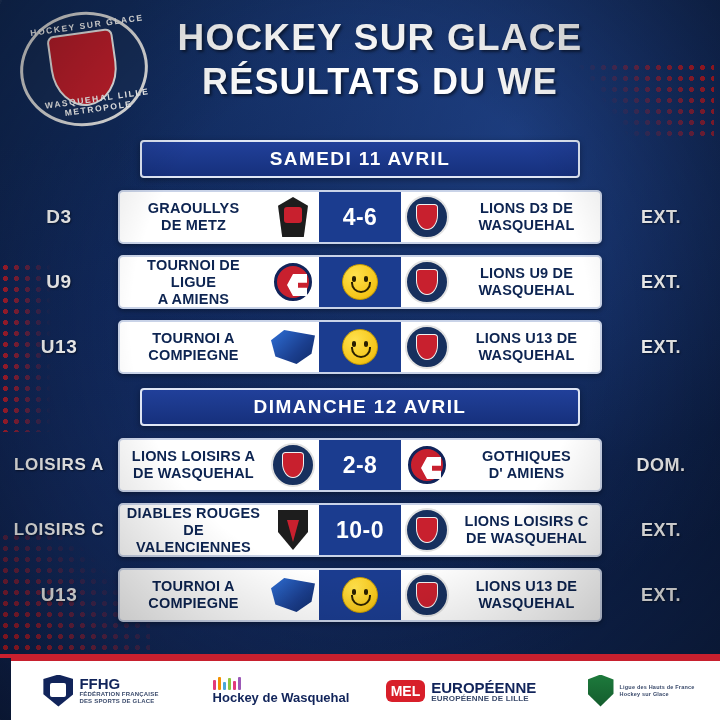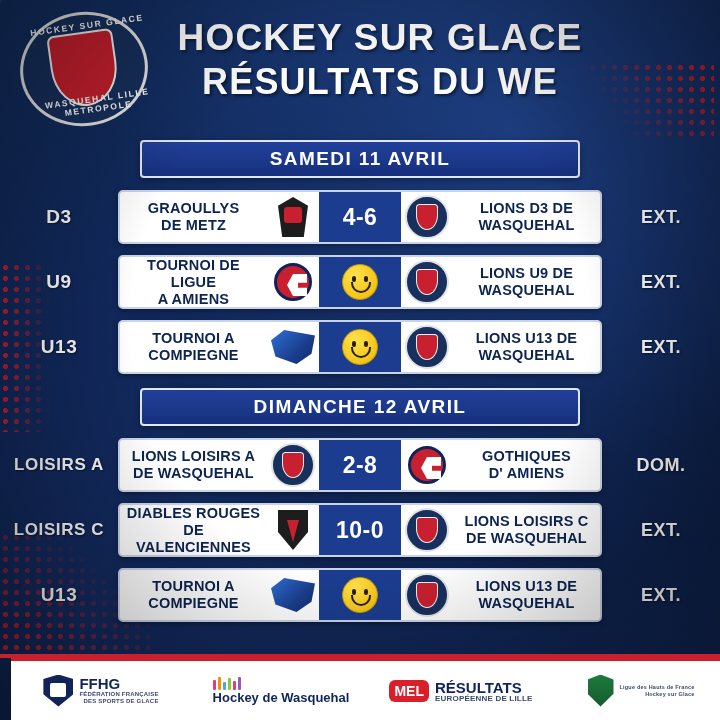--- a/index.html
+++ b/index.html
@@ -218,21 +218,21 @@
     position: absolute; left: 11px; bottom: 0; width: 720px; height: 62px;
     background: #ffffff; display: flex; align-items: center;
     border-top: 3px solid #c8202e;
   }
   .footer-strip-red {
     position: absolute; left: 0; bottom: 62px; width: 720px; height: 4px;
     background: #c8202e;
   }
   .sp { flex: 1 1 0; display: flex; align-items: center; justify-content: center; gap: 6px; }
   .sp-text { color: #11245a; font-weight: 800; font-size: 15px; line-height: 15px; }
-  .sp-sub { color: #3a4a6b; font-weight: 600; font-size: 6px; line-height: 7px; letter-spacing: .2px; text-align: right; }
+  .sp-sub { color: #3a4a6b; font-weight: 600; font-size: 6px; line-height: 7px; letter-spacing: .2px; }
   .ffhg-logo { width: 30px; height: 32px; background: #11245a;
     clip-path: polygon(50% 0,100% 14%,100% 62%,50% 100%,0 62%,0 14%);
     position: relative; }
   .ffhg-logo::after { content:""; position:absolute; left:7px; top:8px; width:16px; height:14px; background:#fff; border-radius:2px; }
   .mel-box { background:#d81f2a; color:#fff; font-weight:800; font-size:14px; padding:3px 5px; border-radius:6px; }
   .wasq-scribble { display:flex; gap:2px; align-items:flex-end; height:14px; }
   .wasq-scribble i { display:block; width:3px; border-radius:1px; }
   .equalia { color:#11245a; font-weight:700; font-size:23px; letter-spacing:0.5px; }
   .shield-sp { width:26px; height:32px; background:linear-gradient(180deg,#1d7a3c,#145c2d);
     clip-path: polygon(50% 0,100% 16%,100% 60%,50% 100%,0 60%,0 16%); }
@@ -433,21 +433,21 @@
             <i style="height:12px;background:#8cc63f"></i>
           <i style="height:9px;background:#e23a7a"></i>
             <i style="height:13px;background:#9b59b6"></i>
         </div>
         <div class="sp-text" style="font-size:13px">Hockey de Wasquehal</div>
       </div>
     </div>
     <div class="sp">
       <div class="mel-box">MEL</div>
       <div>
-        <div class="sp-text">RÉSULTATS</div>
+        <div class="sp-text">EUROPÉENNE</div>
         <div class="sp-sub" style="font-size:8px">EUROPÉENNE DE LILLE</div>
       </div>
     </div>
     <div class="sp">
       <div class="shield-sp"></div>
       <div>
         <div class="sp-sub" style="font-size:5.5px">Ligue des Hauts de France</div>
         <div class="sp-sub" style="font-size:5.5px">Hockey sur Glace</div>
       </div>
     </div>

